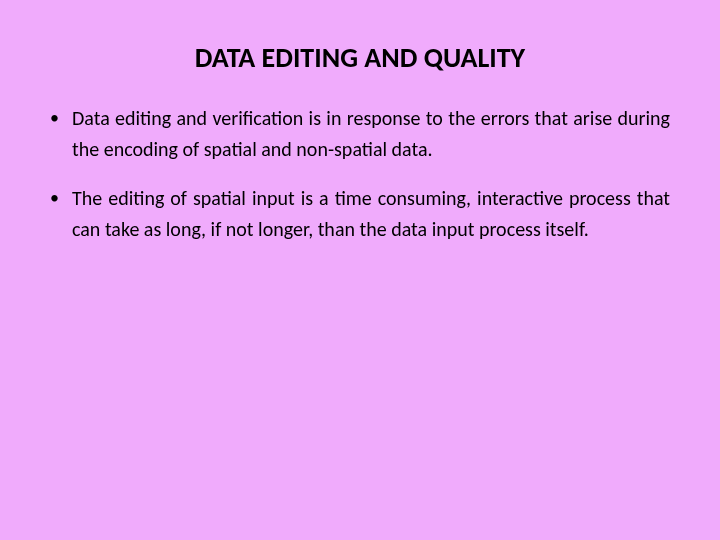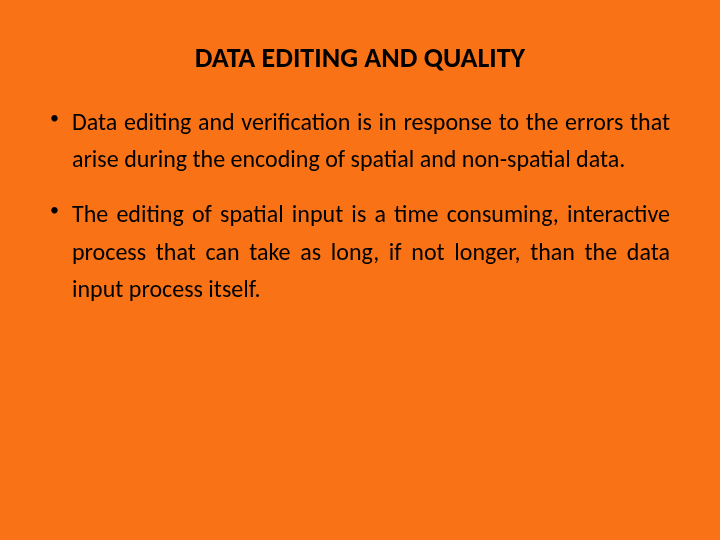--- a/index.html
+++ b/index.html
@@ -15,21 +15,21 @@
       font-family: 'Calibri', 'Segoe UI', Arial, sans-serif;
       display: flex;
       align-items: flex-start;
       justify-content: center;
       overflow: hidden;
     }
 
     .slide-container {
       width: 720px;
       height: 540px;
-      background: #f97316;
+      background: #f0abfc;
       padding: 40px 50px 40px 50px;
       display: flex;
       flex-direction: column;
       align-items: center;
     }
 
     .title-block {
       text-align: center;
       margin-bottom: 28px;
       width: 100%;
@@ -61,21 +61,21 @@
     .bullet-dot {
       min-width: 22px;
       margin-top: 2px;
       font-size: 18px;
       color: #000000;
     }
 
     .bullet-text {
       flex: 1;
       text-align: justify;
-      font-size: 24px;
+      font-size: 20px;
       line-height: 1.55;
     }
   </style>
 </head>
 <body>
 
 <div class="slide-container">
 
   <div class="title-block">
     <div class="title-text">

